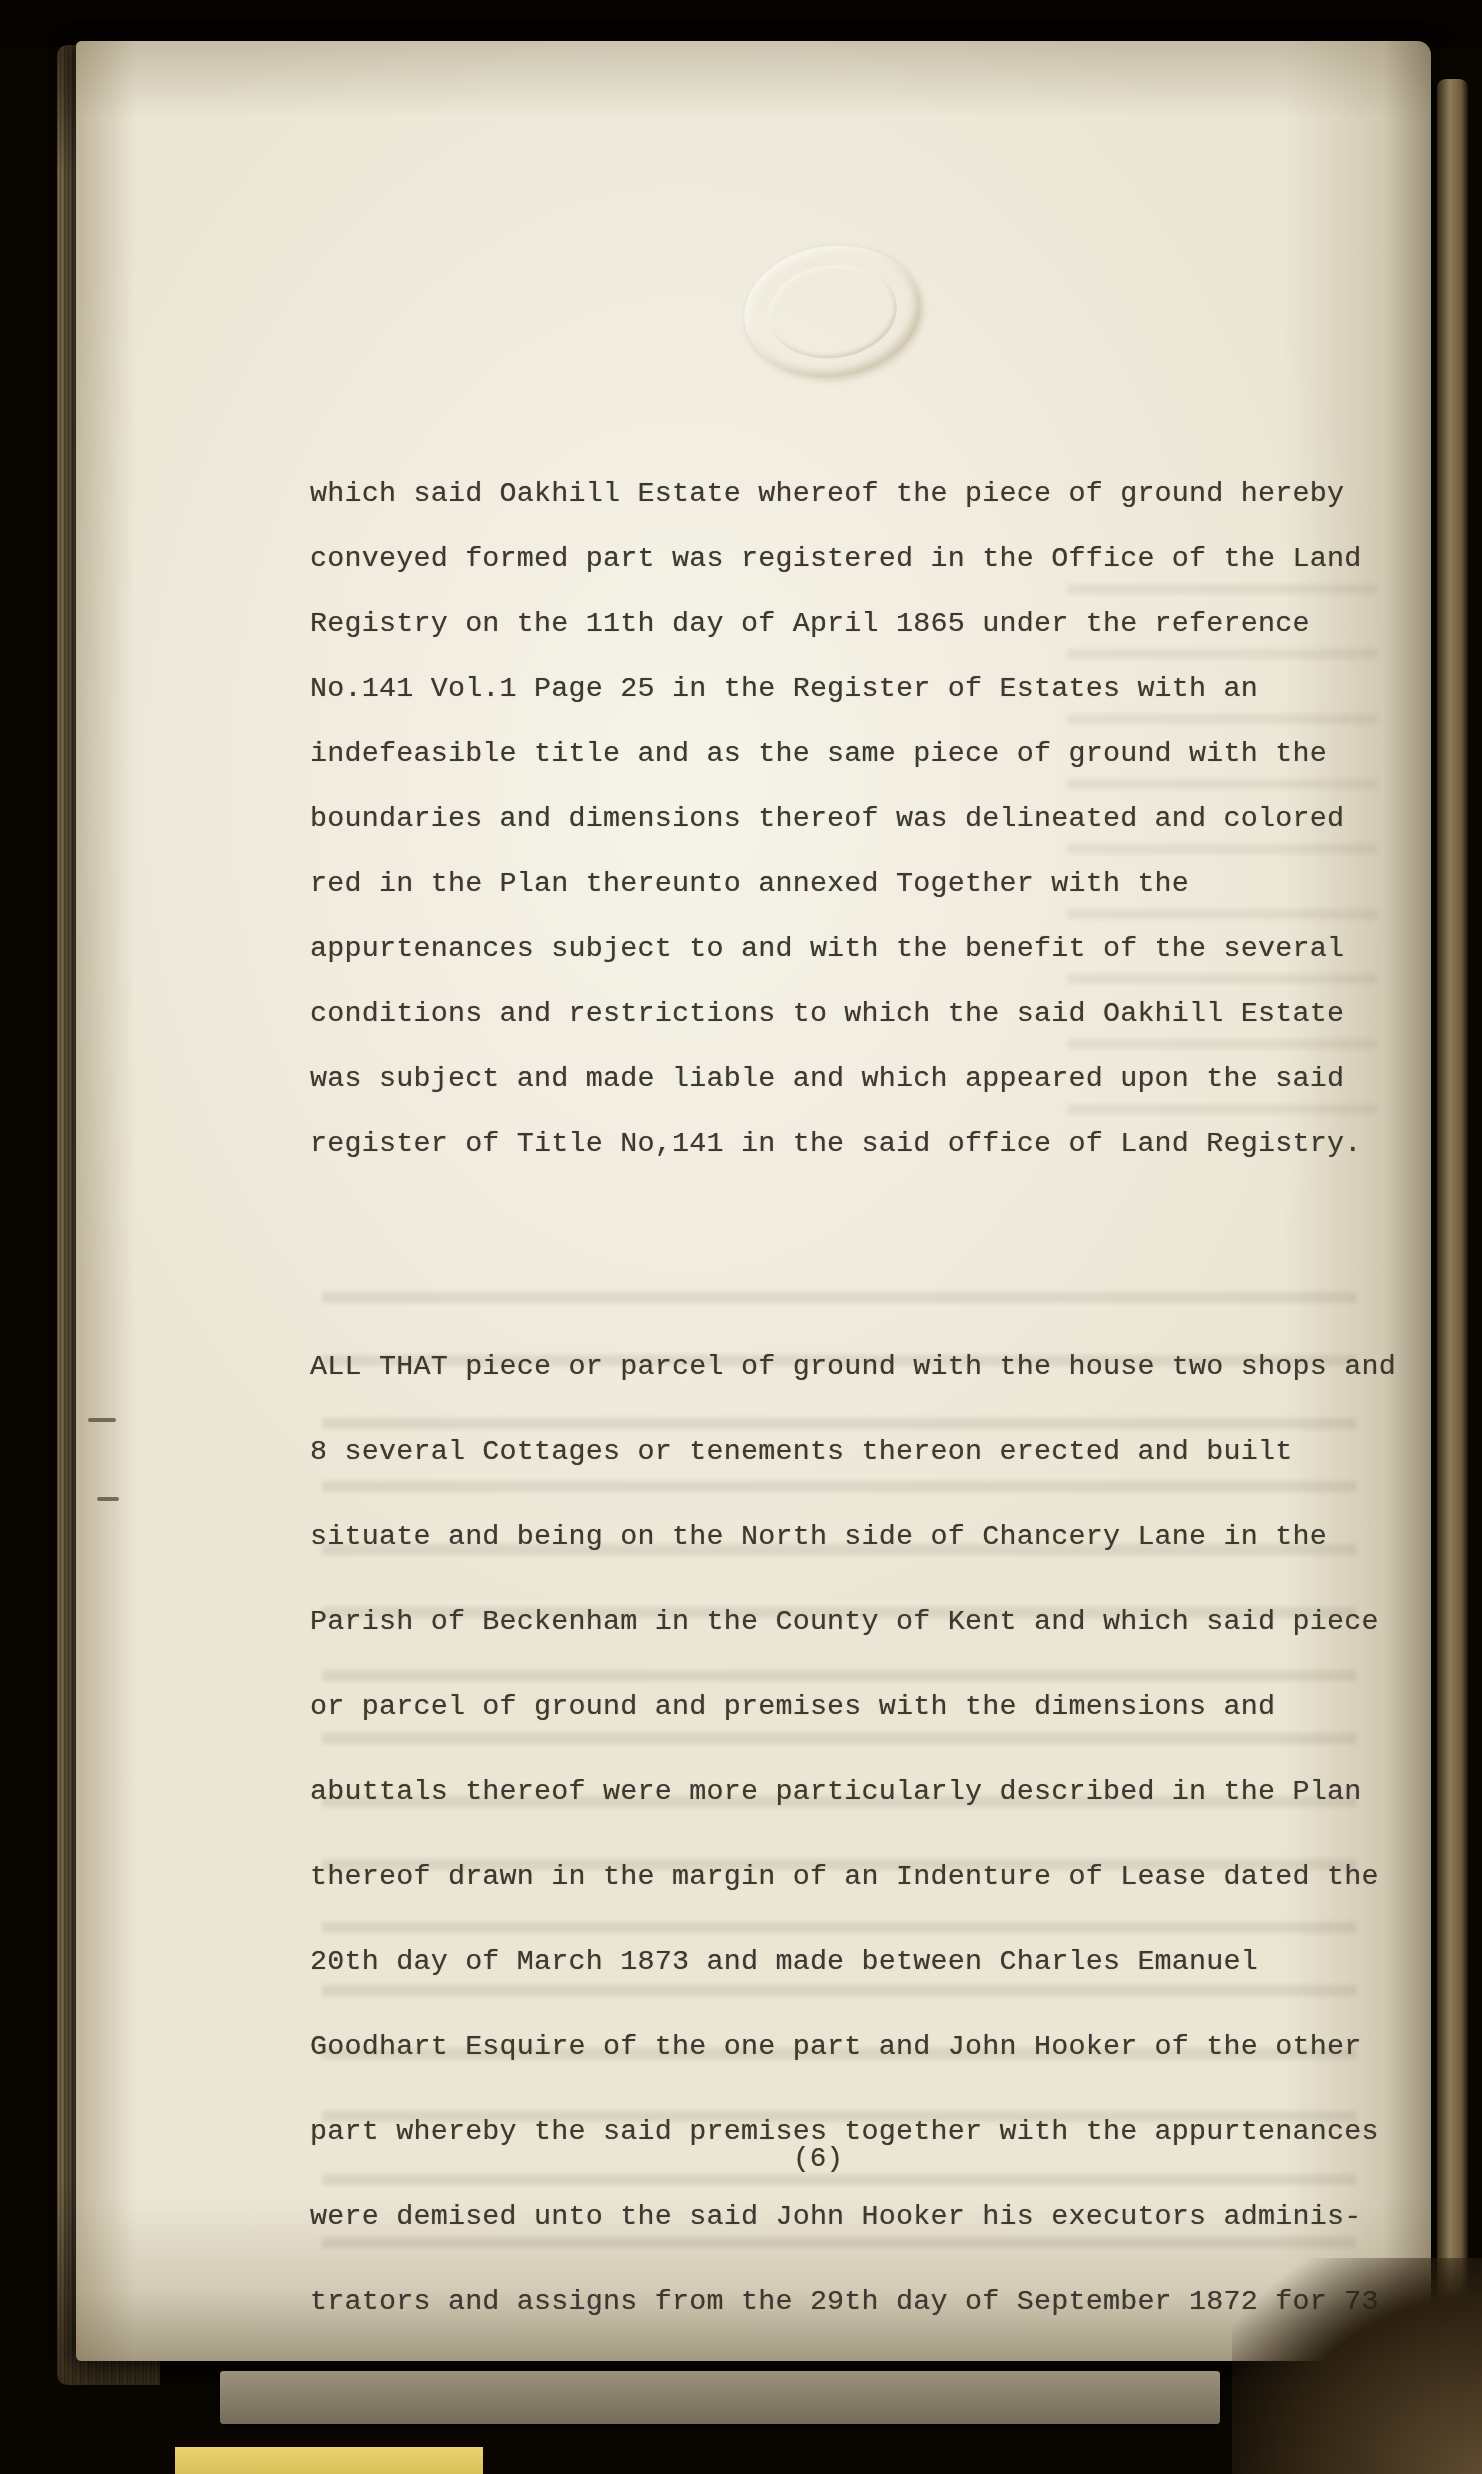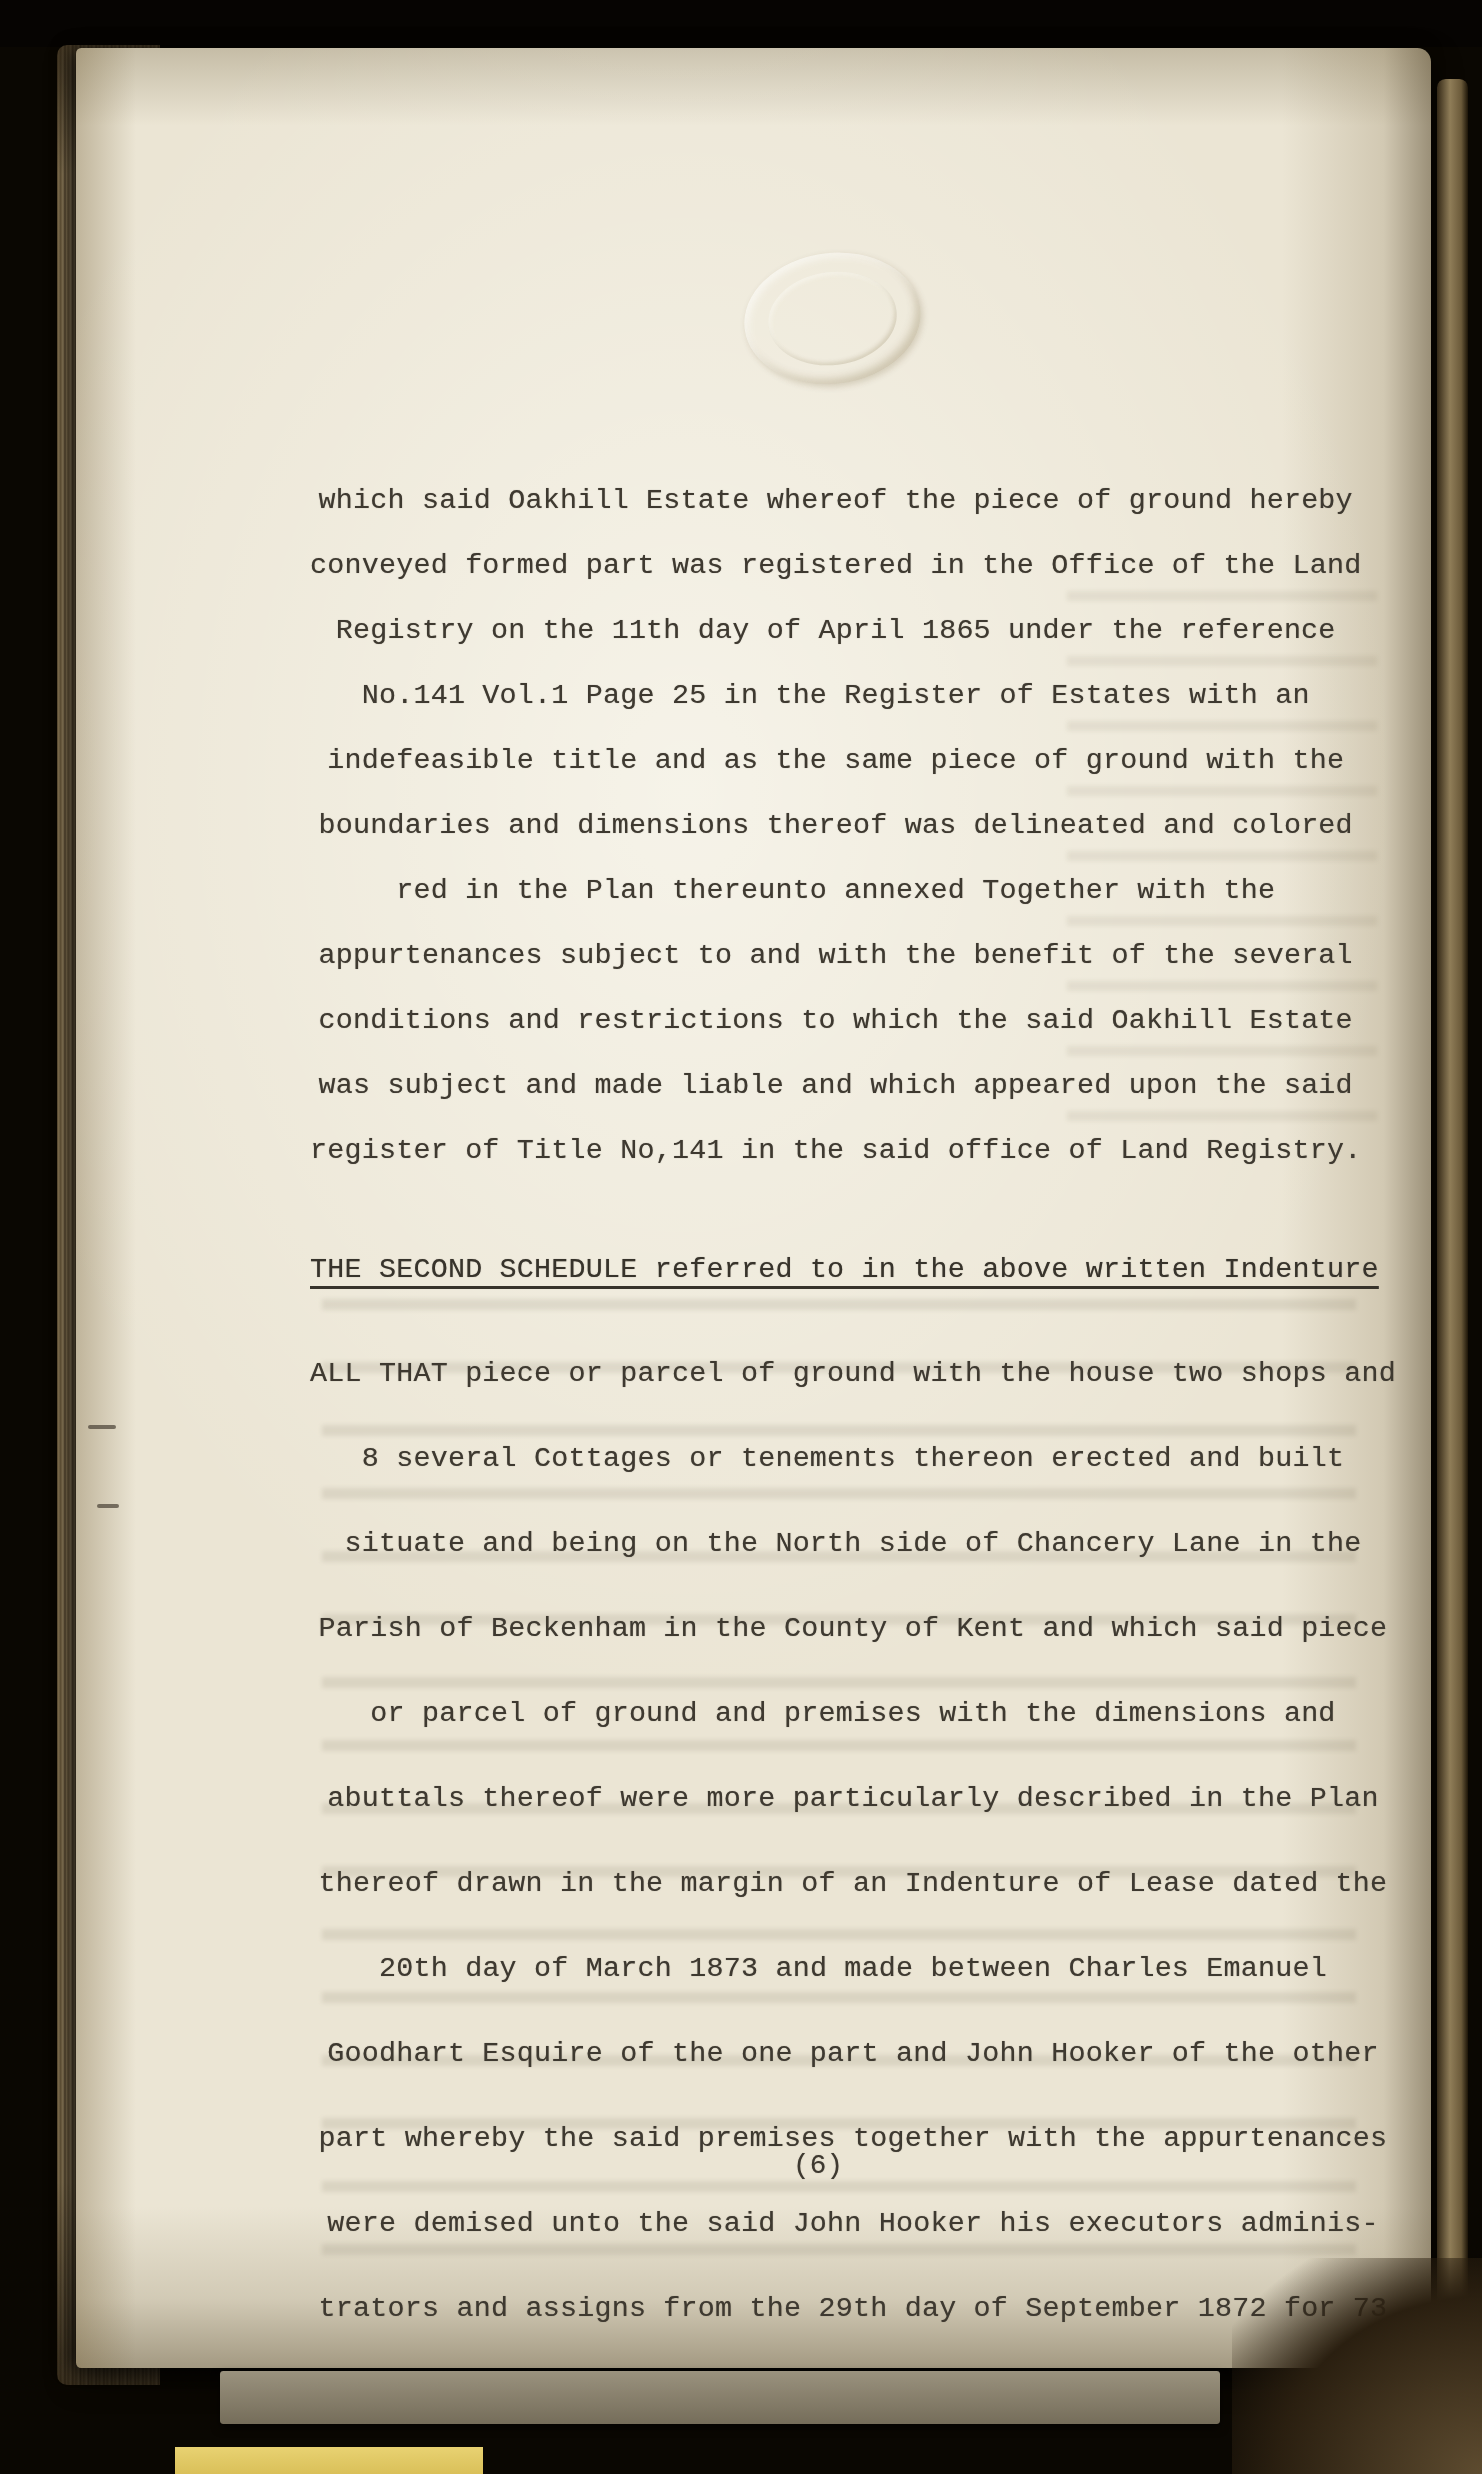--- a/index.html
+++ b/index.html
@@ -21,30 +21,29 @@
     left: 57px; top: 45px;
     width: 103px; height: 2340px;
     border-radius: 10.3px 0 0 10.3px;
     background:
       linear-gradient(180deg, rgba(30,22,10,.65), rgba(0,0,0,0) 129px, rgba(0,0,0,0) 2137px, rgba(25,18,8,.7)),
       repeating-linear-gradient(90deg, #54452e 0px, #8e7b58 1.7px, #6b5a3c 3.4px, #9d8a66 6px, #5e4e34 7.8px);
   }
   
   .page {
     position: absolute;
-    left: 76px; top: 48px;
+    left: 76px; top: 41px;
     width: 1355px; height: 2320px;
     border-radius: 5.2px 13.8px 13.8px 5.2px;
     background:
       radial-gradient(ellipse 991px 1293px at 45% 32%, rgba(255,255,250,.55), rgba(255,255,255,0) 72%),
       linear-gradient(90deg, rgba(120,100,60,.38) 0px, rgba(0,0,0,0) 60px, rgba(0,0,0,0) 89%, rgba(120,100,60,.22) 96.5%, rgba(88,73,44,.55) 100%),
       linear-gradient(180deg, rgba(110,95,60,.30) 0px, rgba(0,0,0,0) 78px, rgba(0,0,0,0) 93%, rgba(110,95,60,.20) 97%, rgba(92,78,48,.5) 100%),
       #ebe5d4;
     box-shadow: -6.9px 0 17px rgba(0,0,0,.55), 0 12px 29px rgba(0,0,0,.65);
-    text-align: center;
   }
   
   .seal {
     position: absolute;
     left: 668px; top: 205px;
     width: 177px; height: 131px;
     border-radius: 50%;
     transform: rotate(-7deg);
     box-shadow:
       inset 3.4px 4.3px 7.8px rgba(255,255,253,.65),
@@ -155,21 +154,20 @@
 Registry on the 11th day of April 1865 under the reference
 No.141 Vol.1 Page 25 in the Register of Estates with an
 indefeasible title and as the same piece of ground with the
 boundaries and dimensions thereof was delineated and colored
 red in the Plan thereunto annexed Together with the
 appurtenances subject to and with the benefit of the several
 conditions and restrictions to which the said Oakhill Estate
 was subject and made liable and which appeared upon the said
 register of Title No,141 in the said office of Land Registry.</div>
 
-    <div class="typed heading">THE SECOND SCHEDULE referred to in the above written Indenture</div>
 
     <div class="typed para2">ALL THAT piece or parcel of ground with the house two shops and
 8 several Cottages or tenements thereon erected and built
 situate and being on the North side of Chancery Lane in the
 Parish of Beckenham in the County of Kent and which said piece
 or parcel of ground and premises with the dimensions and
 abuttals thereof were more particularly described in the Plan
 thereof drawn in the margin of an Indenture of Lease dated the
 20th day of March 1873 and made between Charles Emanuel
 Goodhart Esquire of the one part and John Hooker of the other

